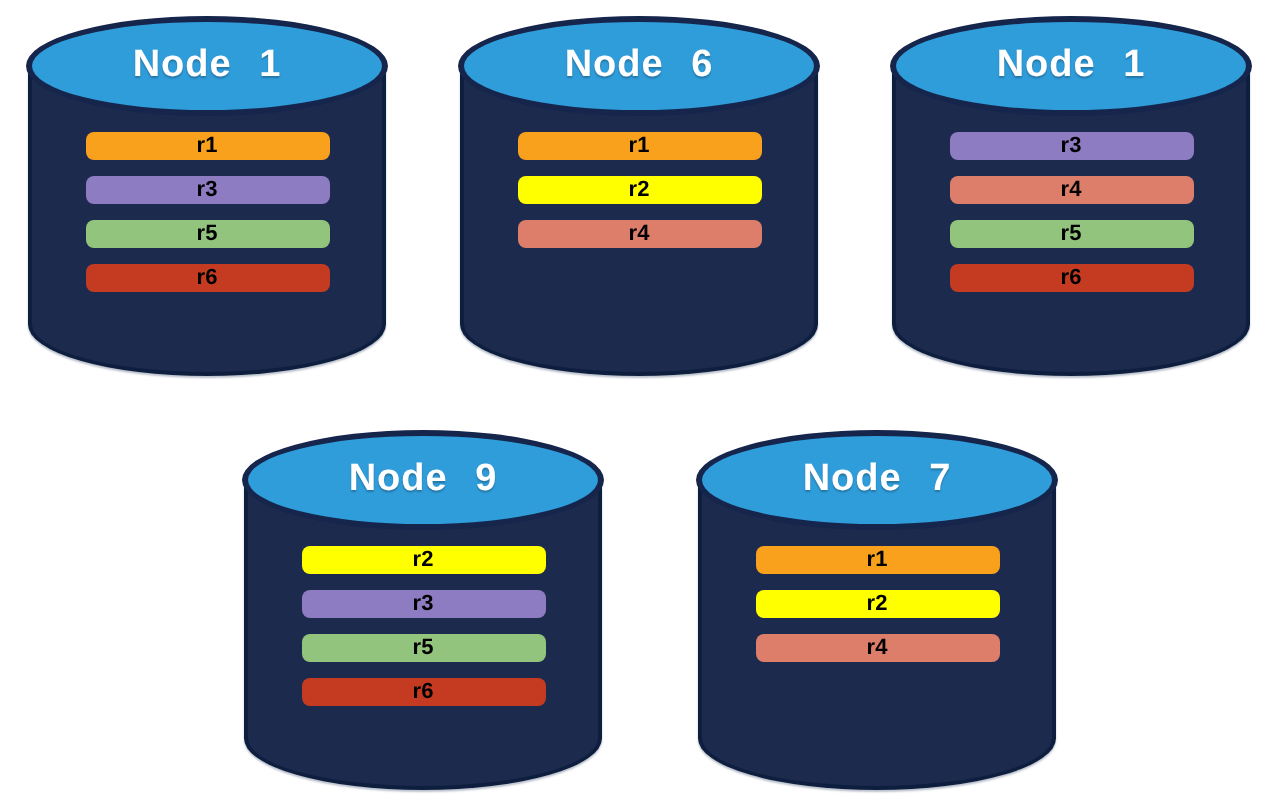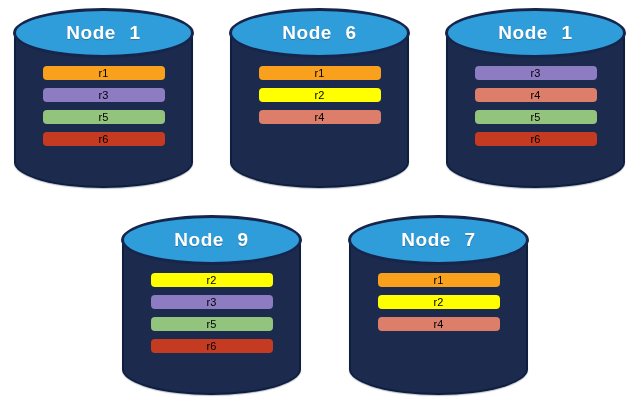--- a/index.html
+++ b/index.html
@@ -65,21 +65,21 @@
     width: 122px;
     display: flex;
     flex-direction: column;
     gap: 8px;
     z-index: 3;
   }
   .bar {
     height: 14px;
     border-radius: 4px;
     color: var(--bartext, #000000);
-    font-weight: normal;
+    font-weight: bold;
     font-size: 11px;
     line-height: 14px;
     text-align: center;
   }
 </style>
 </head>
 <body>
 
 <div class="canvas">
 

